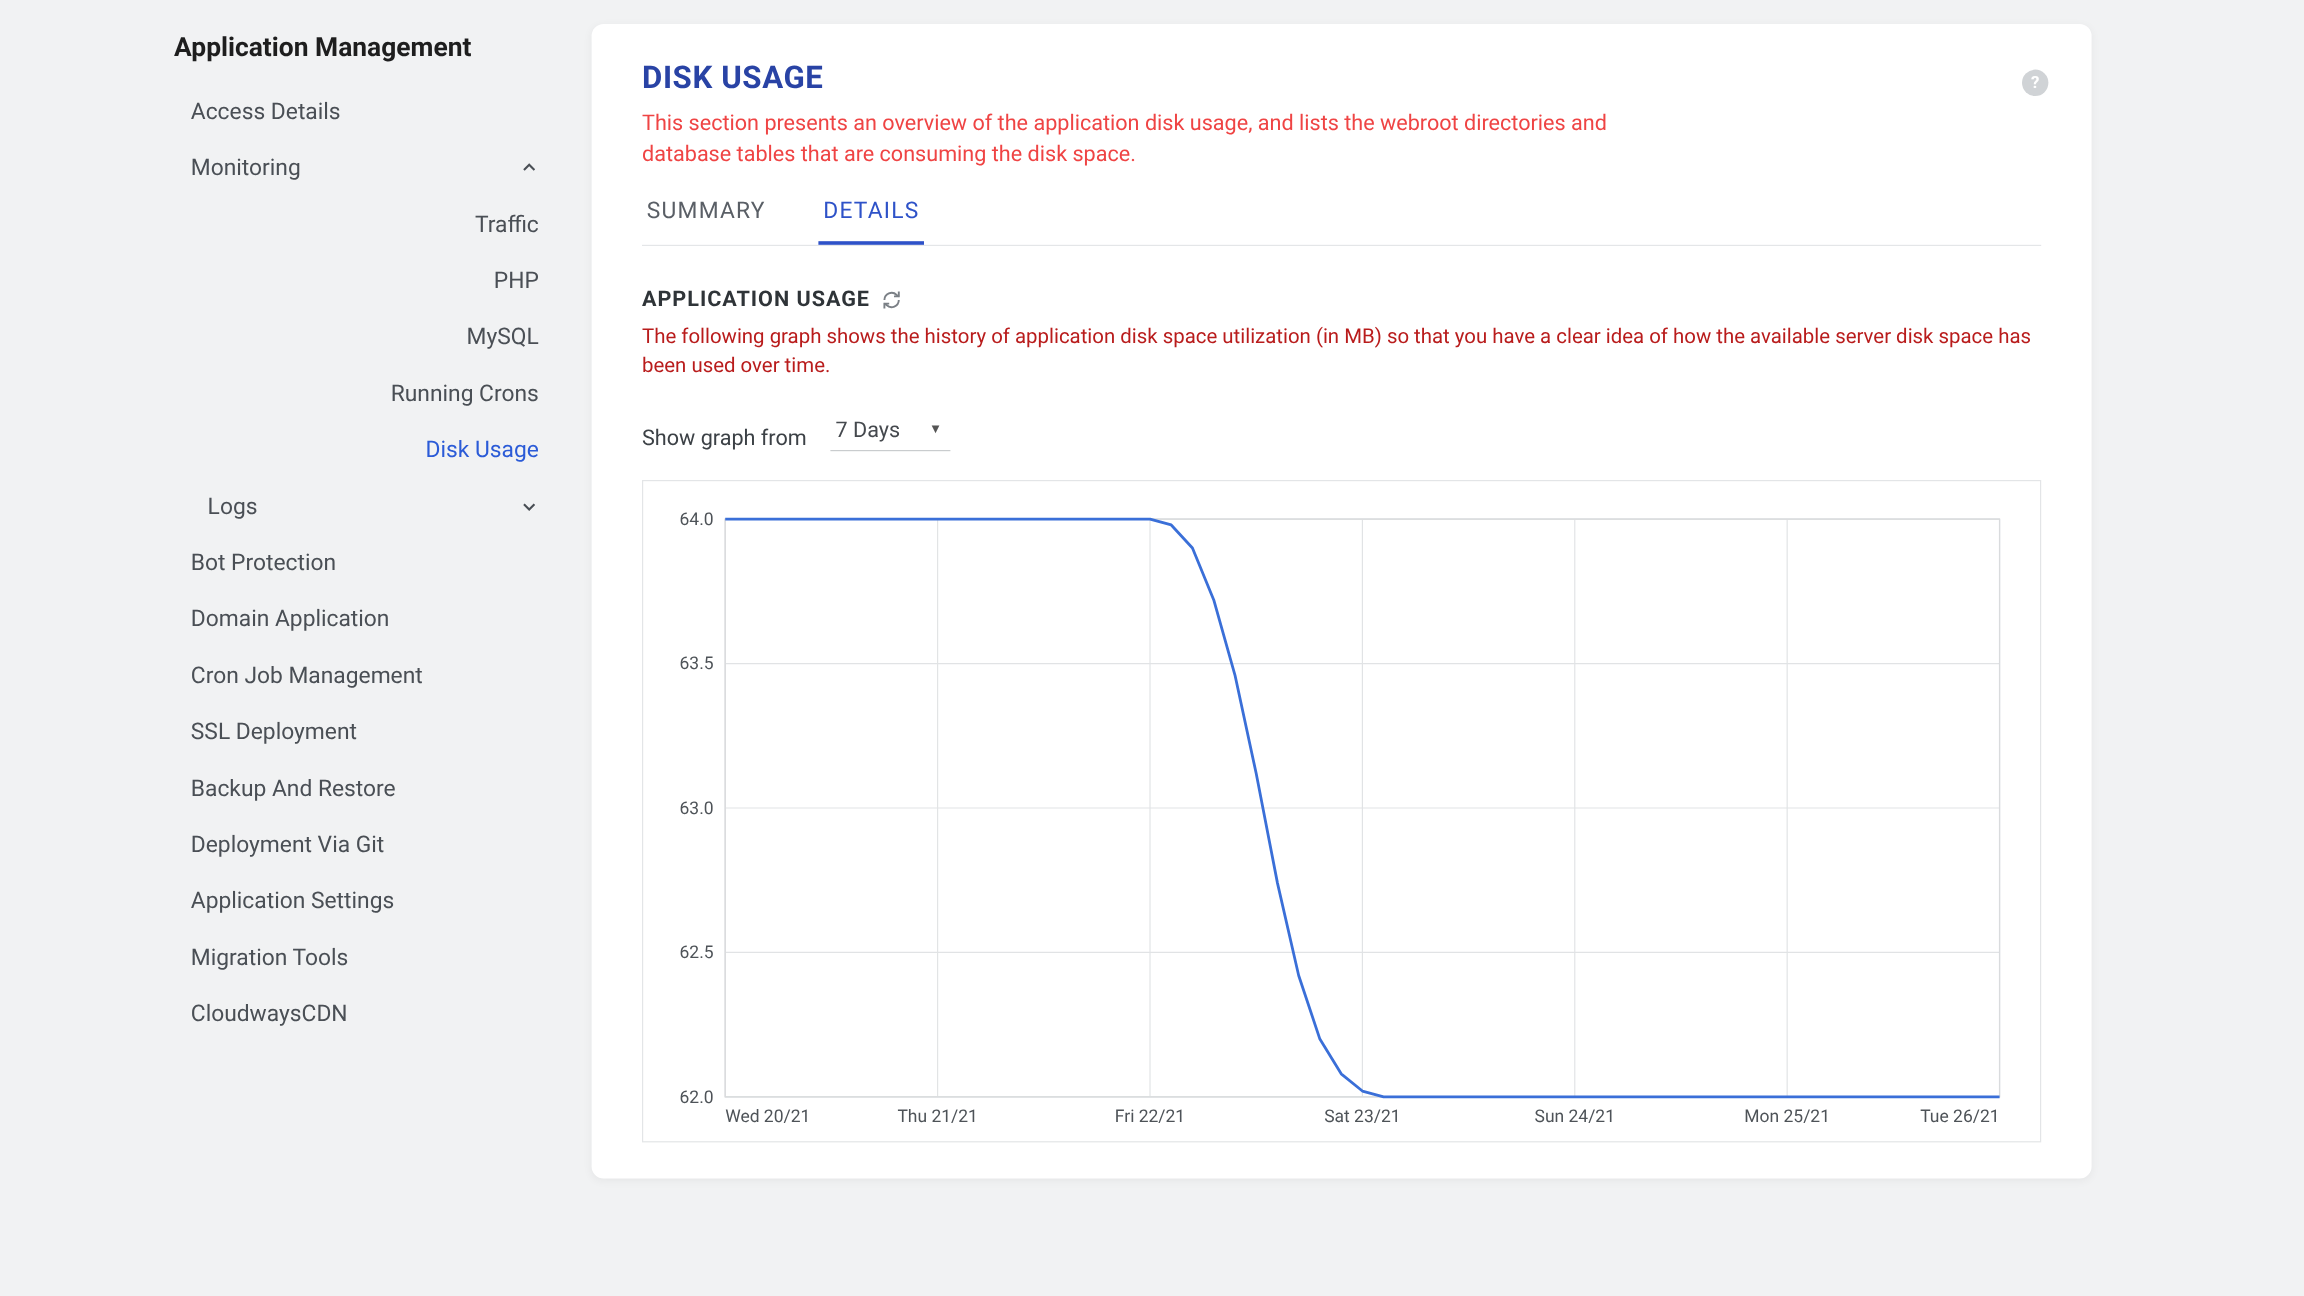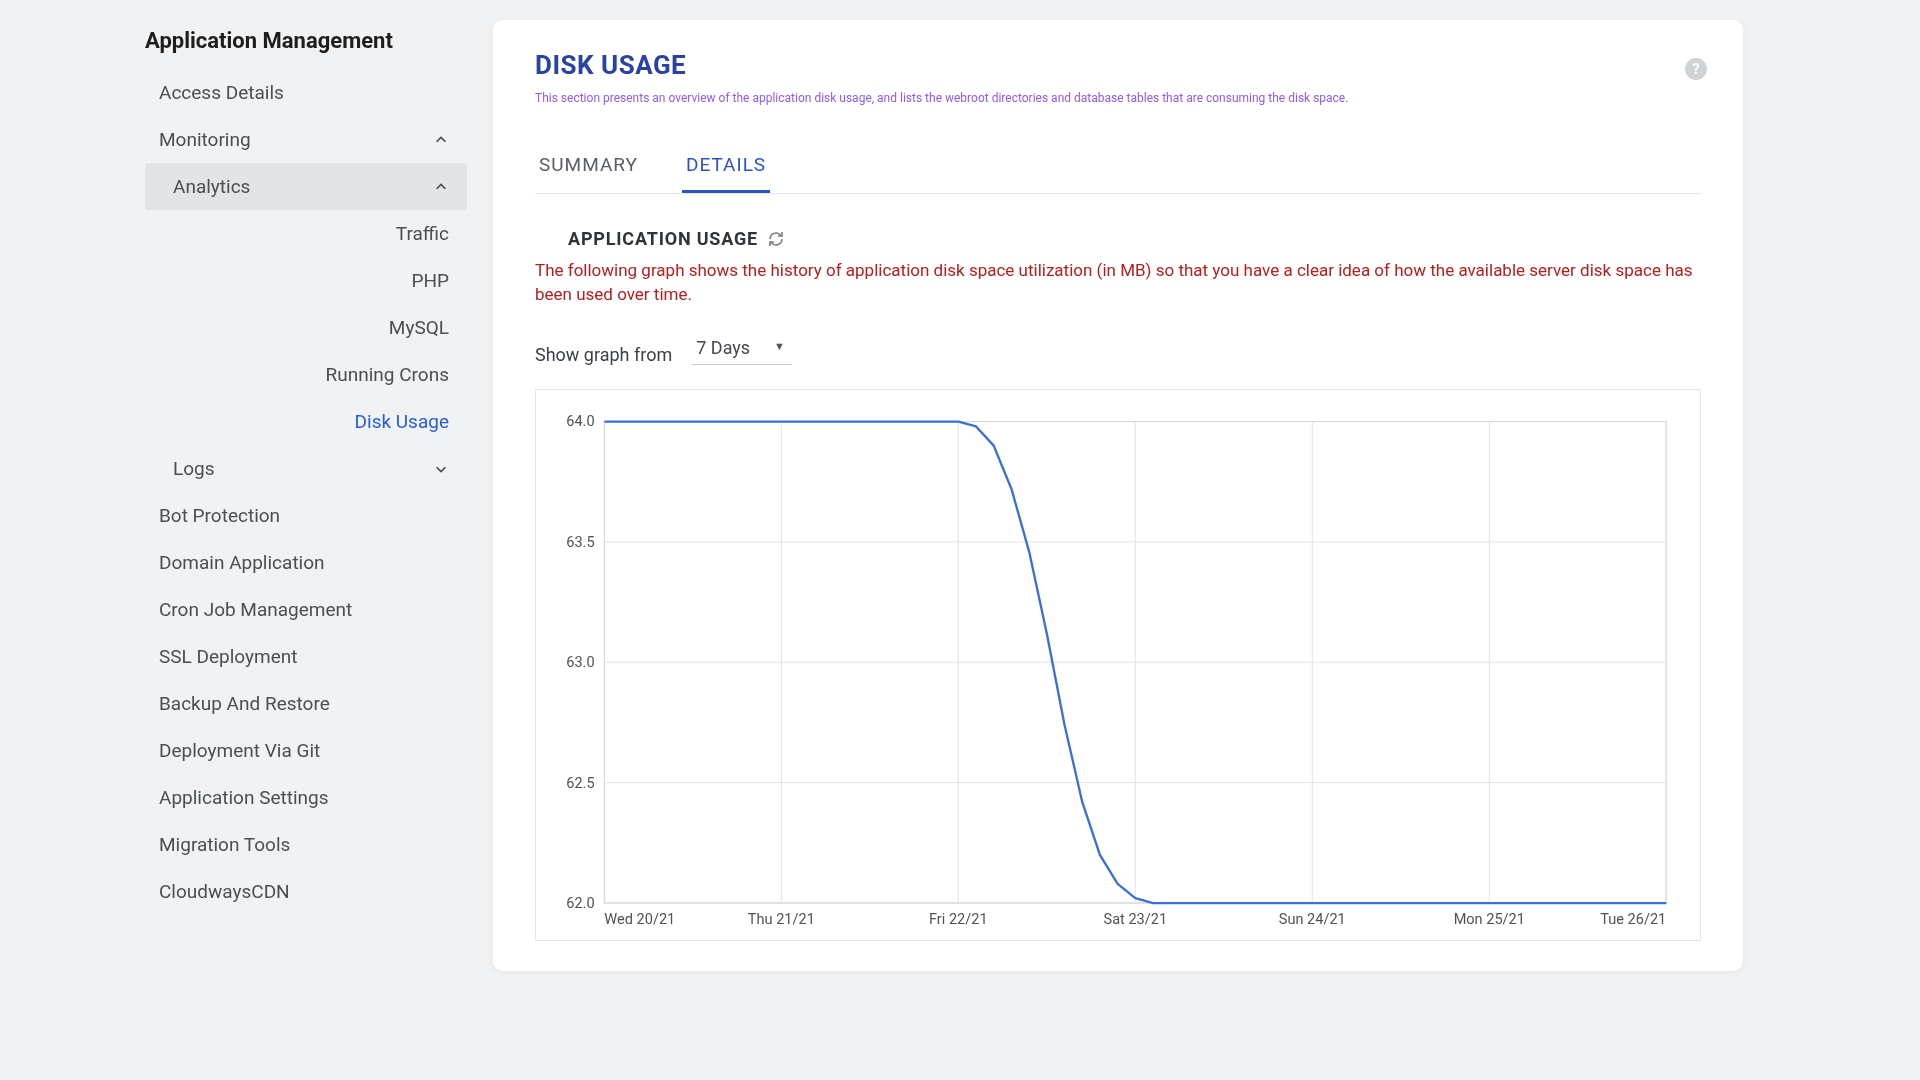--- a/index.html
+++ b/index.html
@@ -59,25 +59,25 @@
     position: relative;
   }
   .card-title {
     color: #2943a5;
     font-size: 26px;
     font-weight: 700;
     letter-spacing: 0.5px;
     margin-bottom: 10px;
   }
   .card-desc {
-    color: #8b5cf6;
-    font-size: 12px;
+    color: #ef4444;
+    font-size: 18px;
     line-height: 1.45;
     max-width: 850px;
-    margin-bottom: 46px;
+    margin-bottom: 22px;
   }
   .help-btn {
     position: absolute;
     right: 36px;
     top: 38px;
     width: 22px; height: 22px;
     border-radius: 50%;
     background: #d0d3d6;
     color: #ffffff;
     font-size: 14px;
@@ -103,21 +103,20 @@
   .tab.active {
     color: #2e52c8;
     border-bottom-color: #2e52c8;
   }
   
   .section-head {
     display: flex;
     align-items: center;
     gap: 10px;
     margin-bottom: 10px;
-    margin-left: 33px;
   }
   .section-head h3 {
     font-size: 18px;
     letter-spacing: 0.8px;
     font-weight: 700;
     color: #2f3438;
   }
   .refresh-btn {
     cursor: pointer;
     display:inline-flex;
@@ -173,28 +172,20 @@
 
     <div class="side-item">
       <span>Monitoring</span>
       <span class="chev">
         <svg viewBox="0 0 16 16" width="14" height="14">
             <polyline points="3,10 8,5 13,10"></polyline>
           </svg>
       </span>
     </div>
 
-    <div class="side-item level-1 active-branch">
-      <span>Analytics</span>
-      <span class="chev">
-        <svg viewBox="0 0 16 16" width="14" height="14">
-            <polyline points="3,10 8,5 13,10"></polyline>
-          </svg>
-      </span>
-    </div>
 
     <div class="side-item level-2">
       <span>Traffic</span>
     </div>
     <div class="side-item level-2">
       <span>PHP</span>
     </div>
     <div class="side-item level-2">
       <span>MySQL</span>
     </div>

